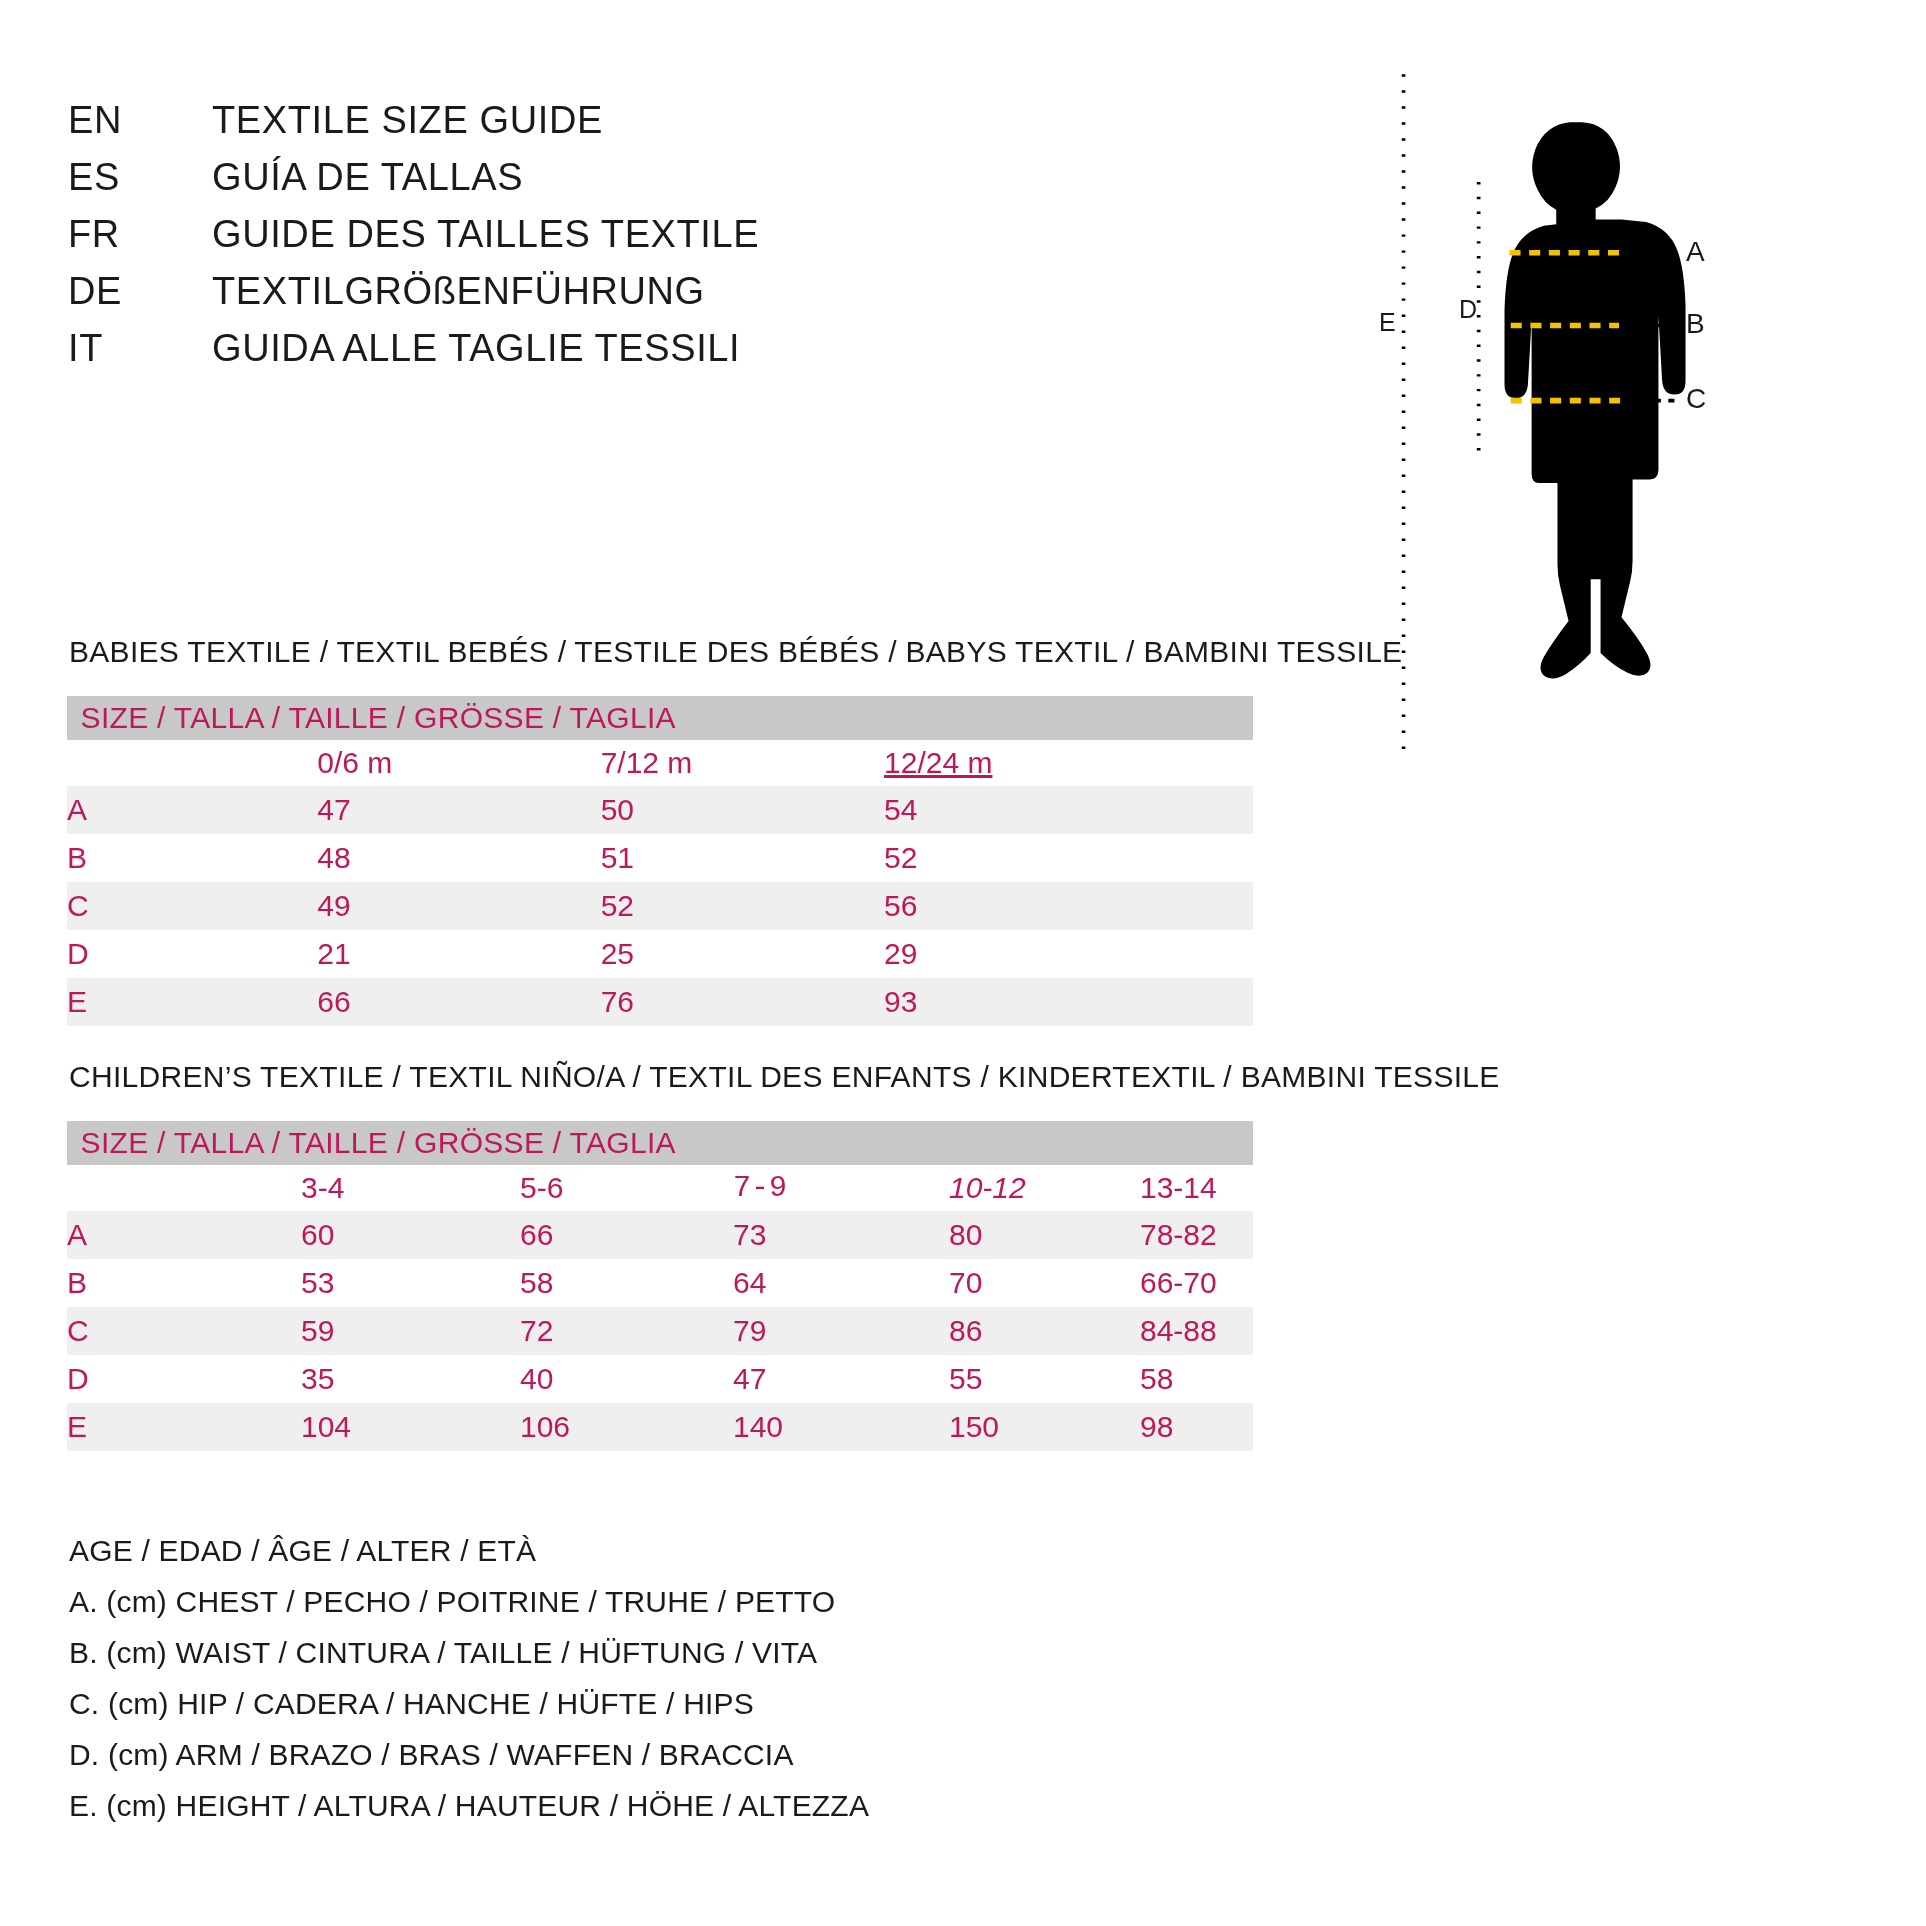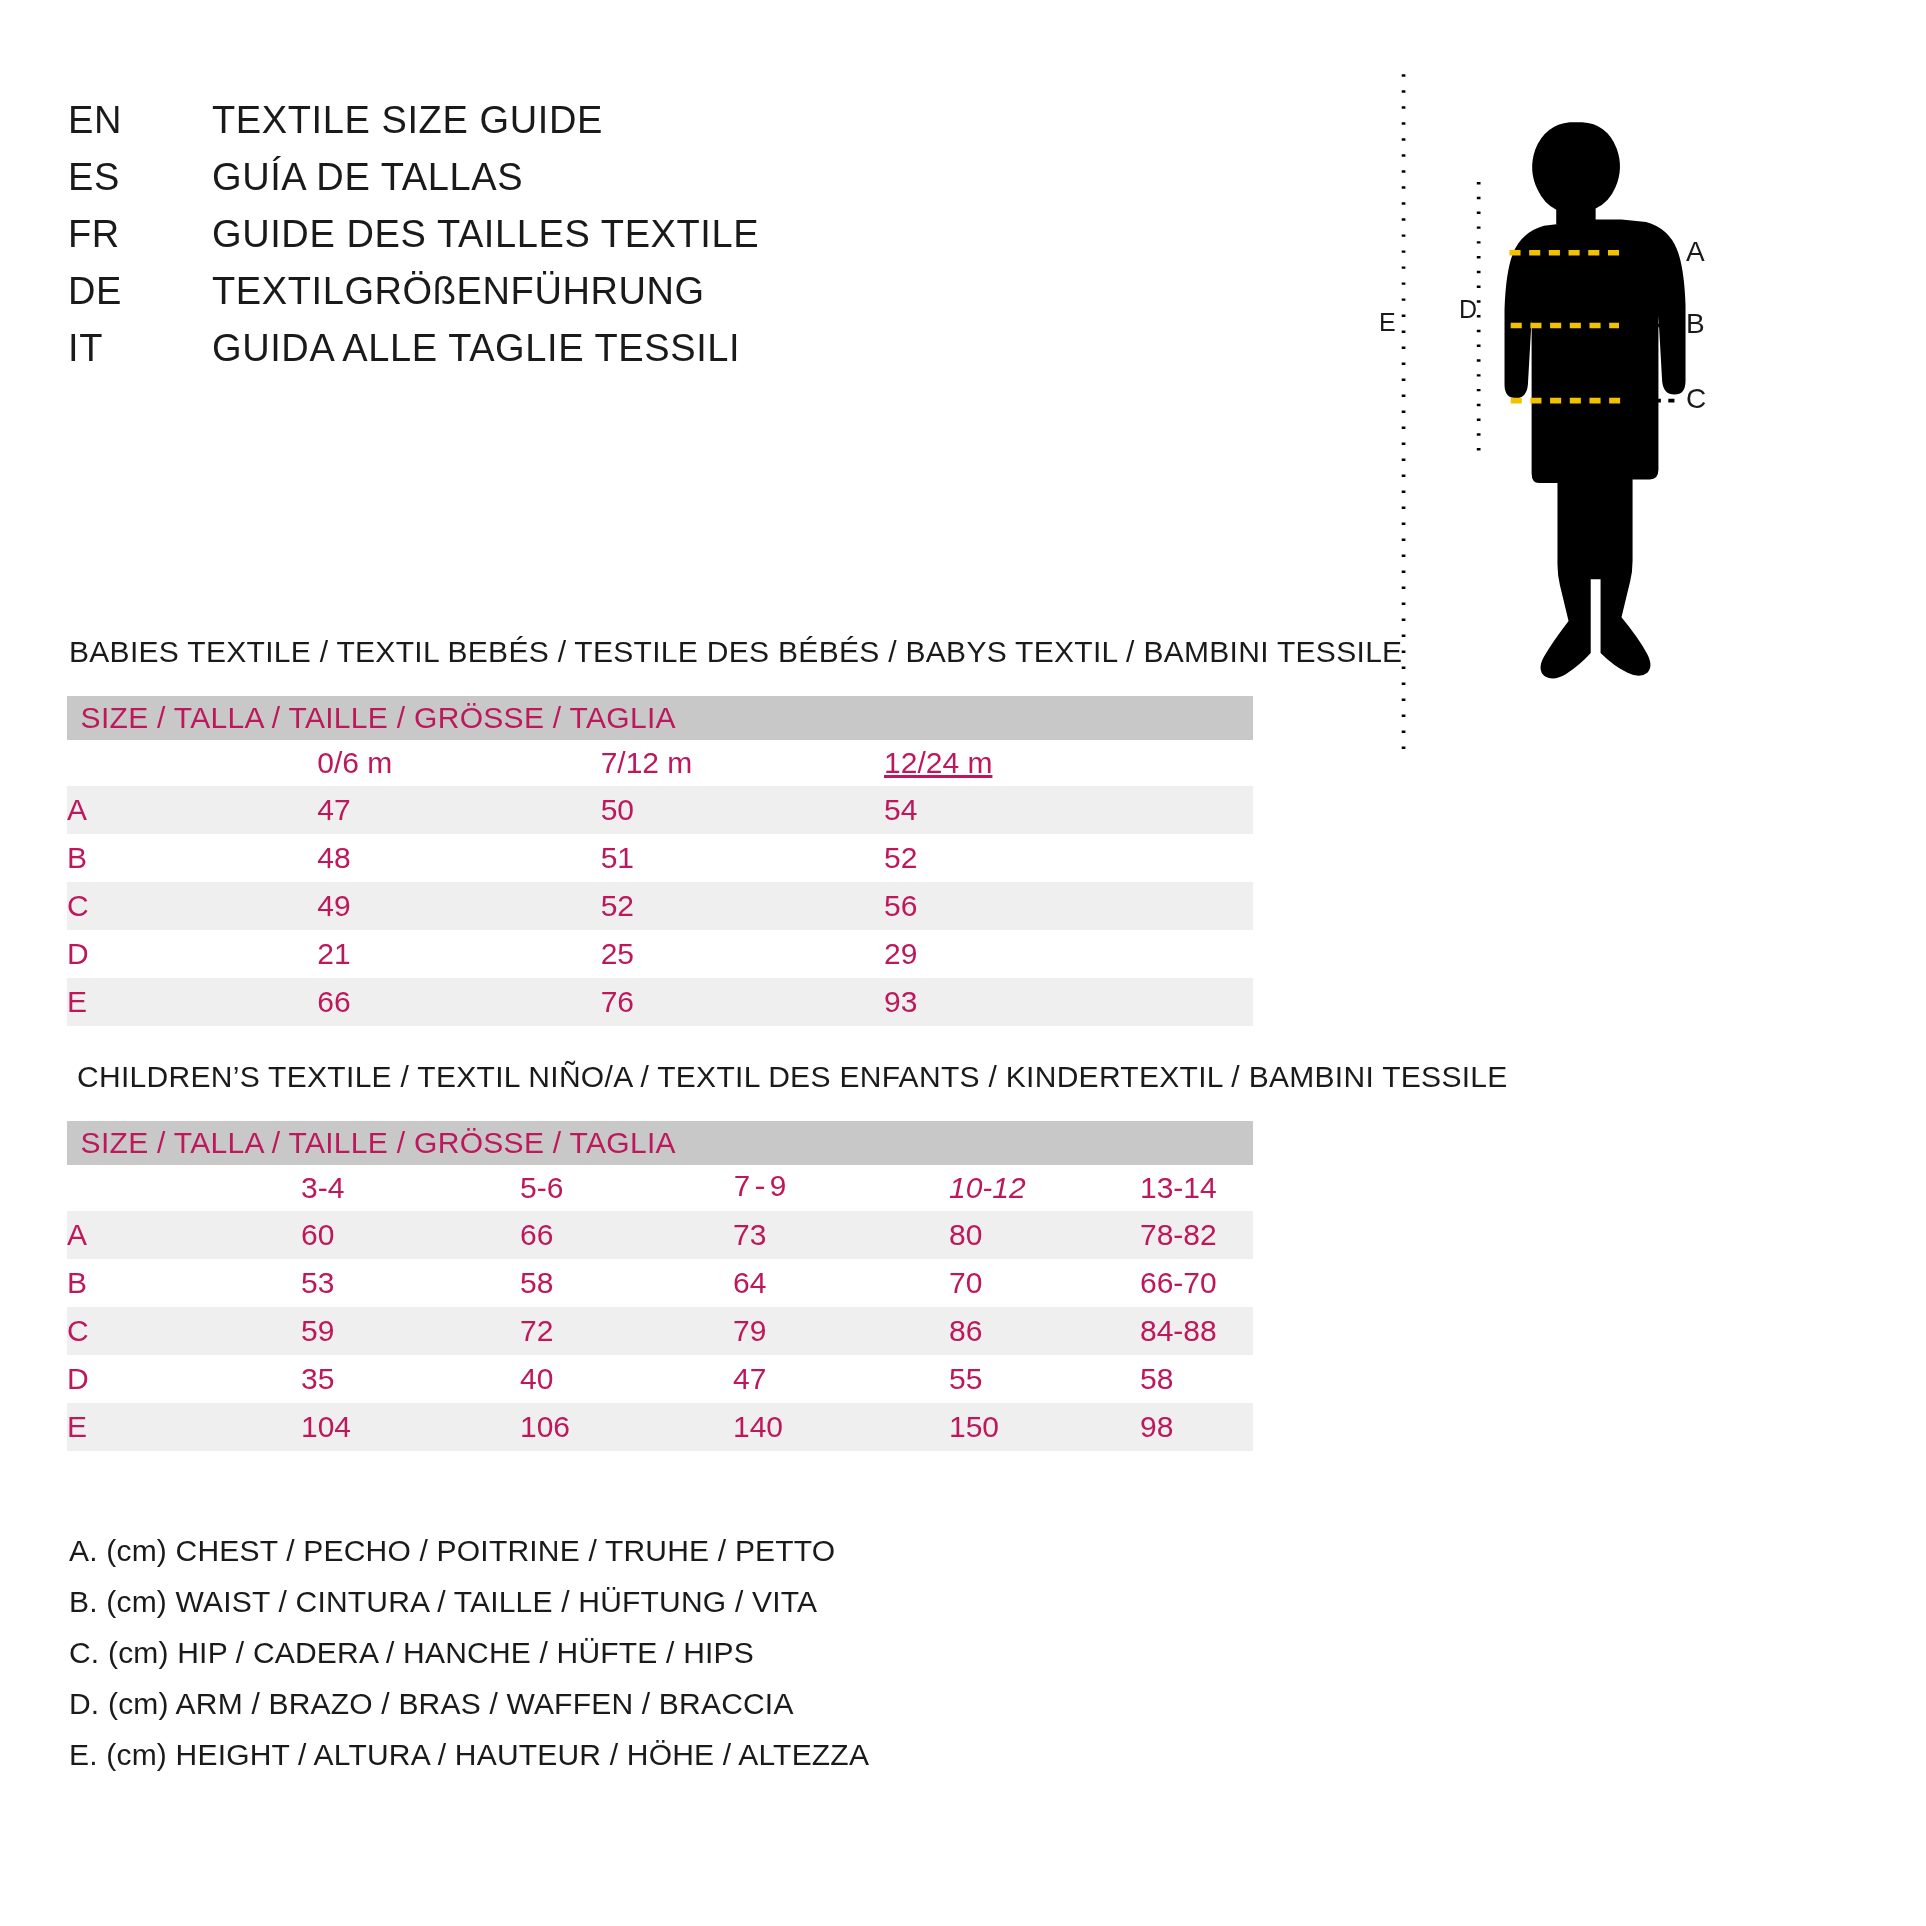--- a/index.html
+++ b/index.html
@@ -54,21 +54,21 @@
 
   
   .section-heading {
     position: absolute;
     font-size: 30px;
     letter-spacing: 0.3px;
     color: #1a1a1a;
     white-space: nowrap;
   }
   #babies-heading { left: 69px; top: 635px; text-align: center; }
-  #children-heading { left: 69px; top: 1060px; margin-left: 8px; }
+  #children-heading { left: 69px; top: 1060px; }
 
   
   .size-table {
     position: absolute;
     border-collapse: collapse;
     font-size: 30px;
     color: #be185d;
   }
   #babies-table { left: 67px; top: 696px; width: 1186px; }
   #children-table { left: 67px; top: 1121px; width: 1186px; }
@@ -284,19 +284,20 @@
     <td class="val">104</td>
     <td class="val">106</td>
     <td class="val">140</td>
     <td class="val">150</td>
     <td class="val">98</td>
   </tr>
 </tbody>
   </table>
 
 <div class="legend">
+  <div class="legend-row">AGE / EDAD / ÂGE / ALTER / ETÀ</div>
   <div class="legend-row">A. (cm) CHEST / PECHO / POITRINE / TRUHE / PETTO</div>
   <div class="legend-row">B. (cm) WAIST / CINTURA / TAILLE / HÜFTUNG / VITA</div>
   <div class="legend-row">C. (cm) HIP / CADERA / HANCHE / HÜFTE / HIPS</div>
   <div class="legend-row">D. (cm) ARM / BRAZO / BRAS / WAFFEN / BRACCIA</div>
   <div class="legend-row">E. (cm) HEIGHT / ALTURA / HAUTEUR / HÖHE / ALTEZZA</div>
 </div>
 
 
 </body></html>

